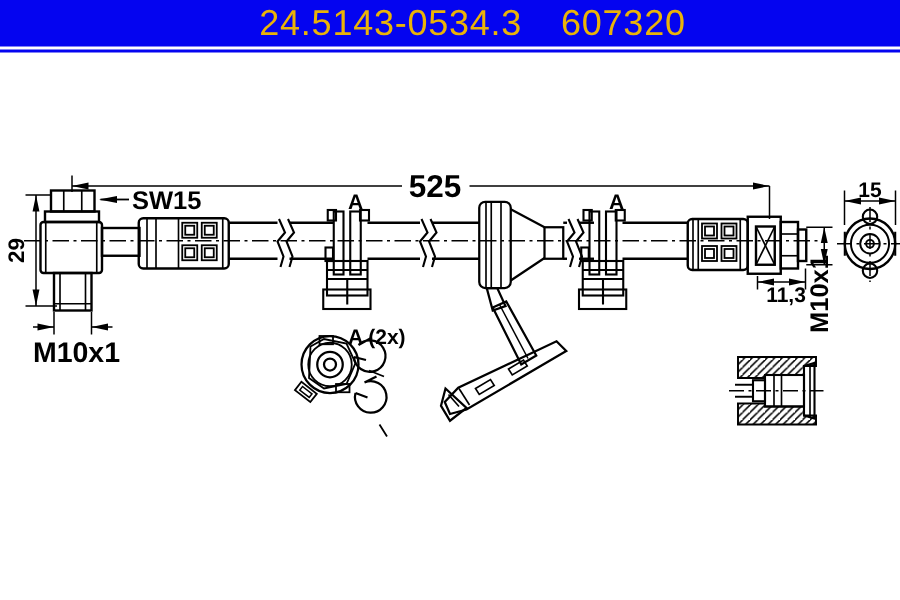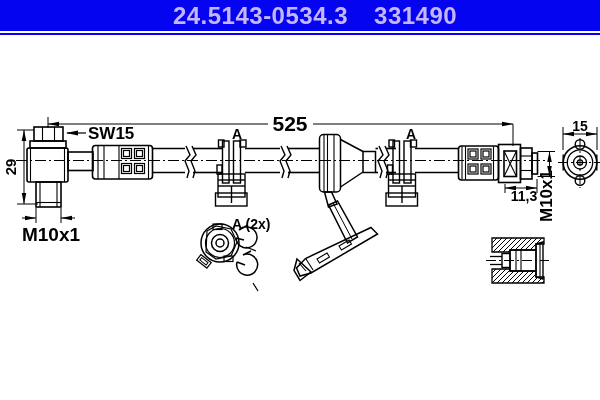--- a/index.html
+++ b/index.html
@@ -1,32 +1,32 @@
 <!DOCTYPE html>
 <html><head>
 <meta charset="utf-8">
 <style>
   html,body{margin:0;padding:0;background:#fff;}
   .page{position:relative;width:600px;height:400px;background:#fff;overflow:hidden;
         font-family:"Liberation Sans",sans-serif;}
   .hdr{position:absolute;left:0;top:0;width:600px;height:31px;background:#0404f0;
        display:flex;align-items:center;justify-content:center;gap:26px;padding-left:30px;box-sizing:border-box;}
-  .hdr span{color:#c4b5fd;font-weight:bold;font-size:24px;letter-spacing:0.5px;white-space:nowrap;}
+  .hdr span{color:#eab308;font-weight:normal;font-size:24px;letter-spacing:0.5px;white-space:nowrap;}
   .hdr-rule{position:absolute;left:0;top:32.5px;width:600px;height:2px;background:#0404f0;}
   svg{position:absolute;left:0;top:0;}
   svg text{font-family:"Liberation Sans",sans-serif;font-weight:bold;fill:#000;}
 </style>
 </head>
 <body>
 
 <div class="page">
 
   <div class="hdr">
     <span>24.5143-0534.3</span>
-    <span>331490</span>
+    <span>607320</span>
   </div>
   <div class="hdr-rule"></div>
 
   <svg width="600" height="400" viewBox="0 0 600 400">
     <defs>
       <pattern id="hatch" patternUnits="userSpaceOnUse" width="5" height="5">
         <path d="M-1,6 L6,-1" stroke="#000" stroke-width="1"></path>
         <path d="M-1,1 L1,-1" stroke="#000" stroke-width="1"></path>
       </pattern>
       <g id="brk">

